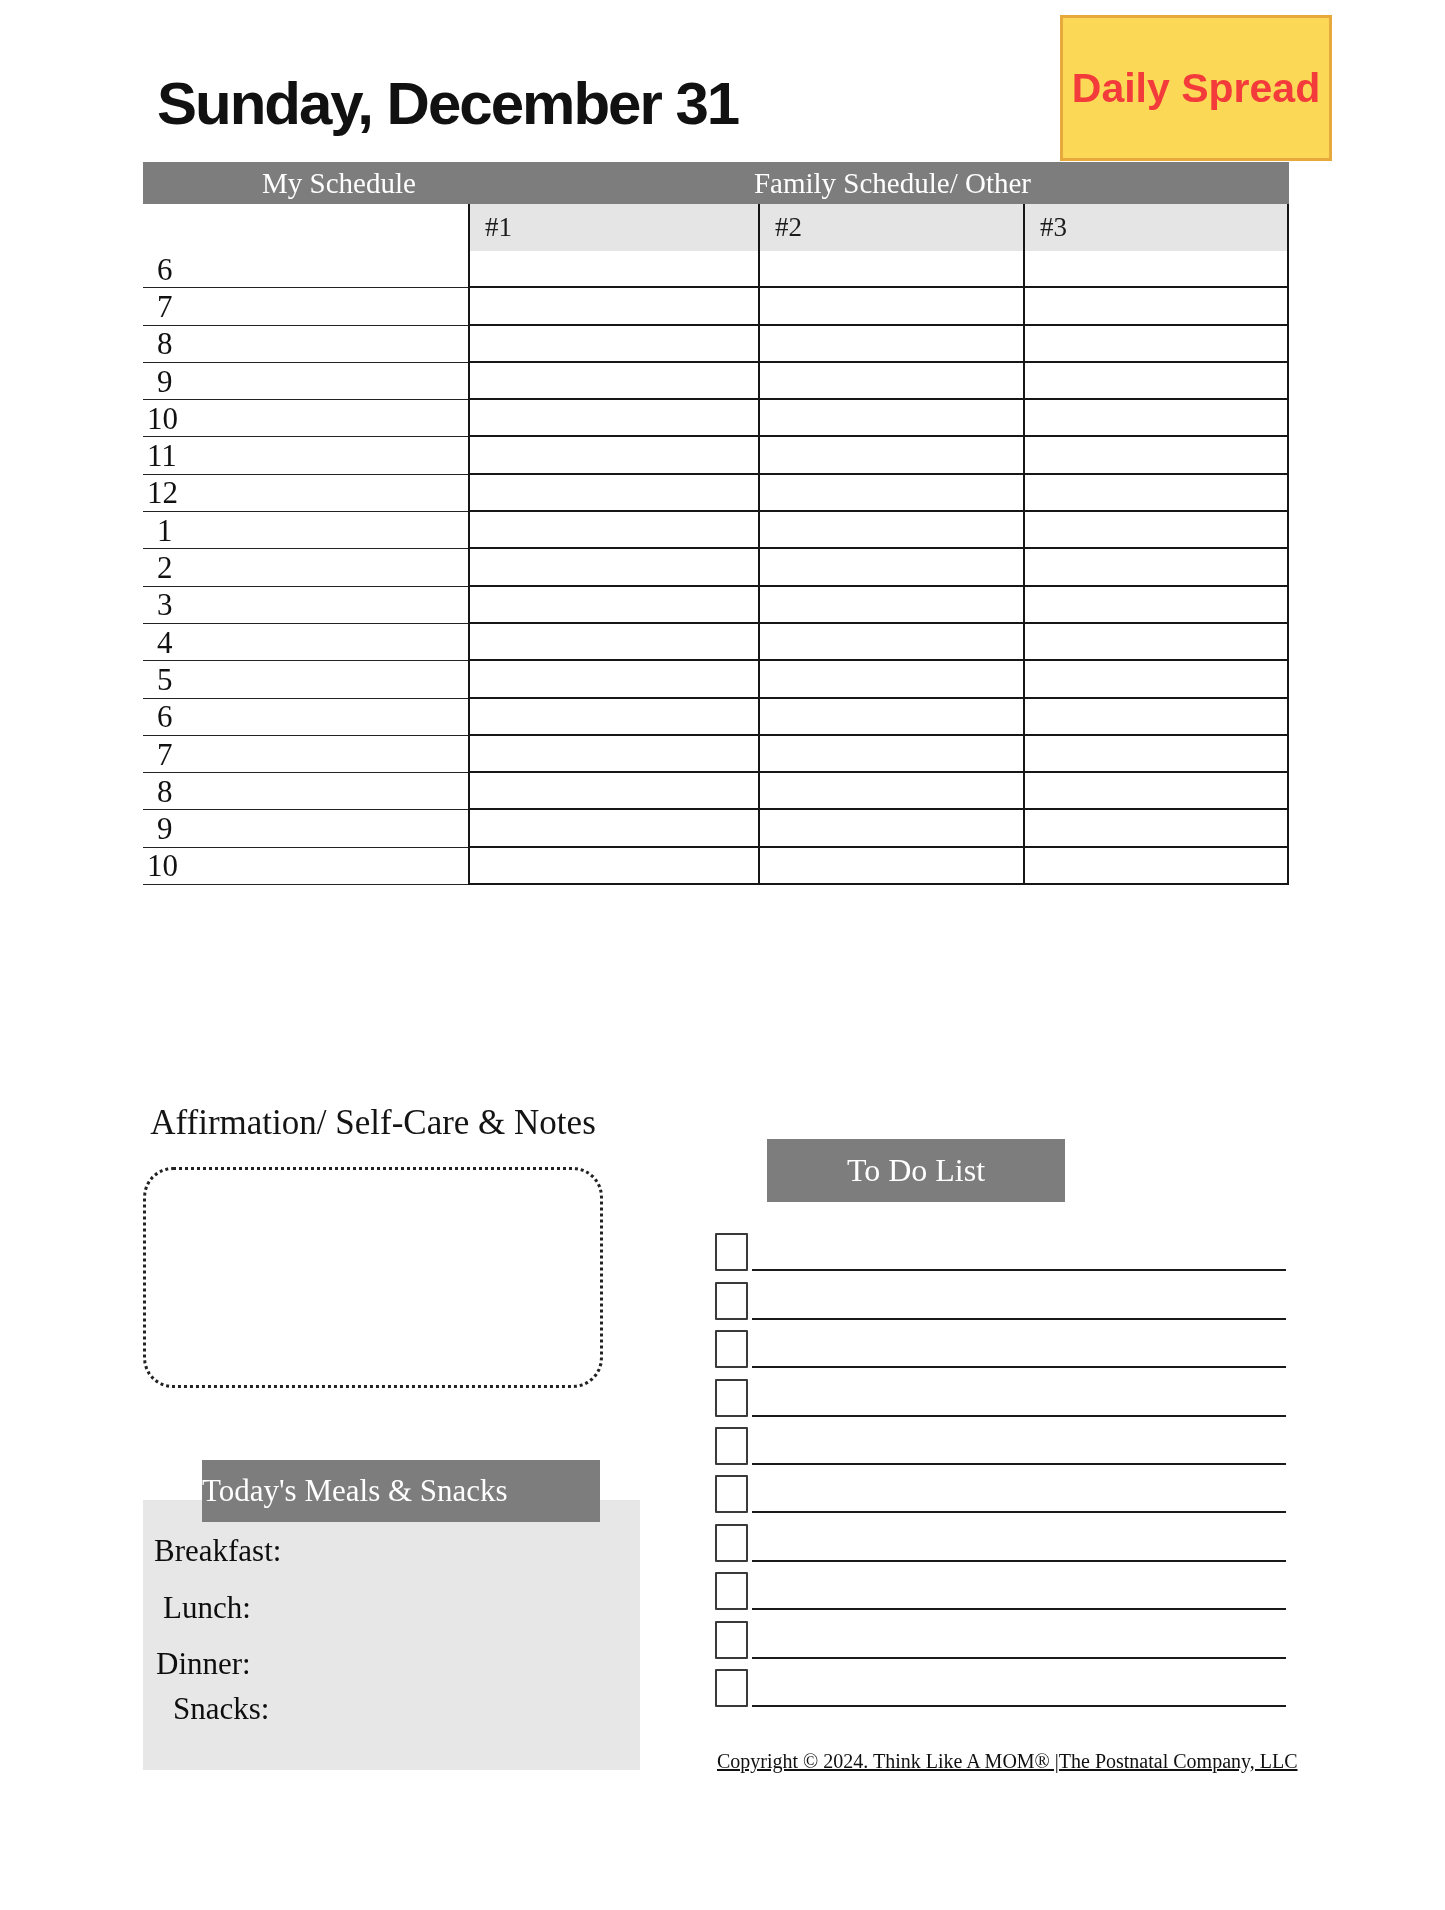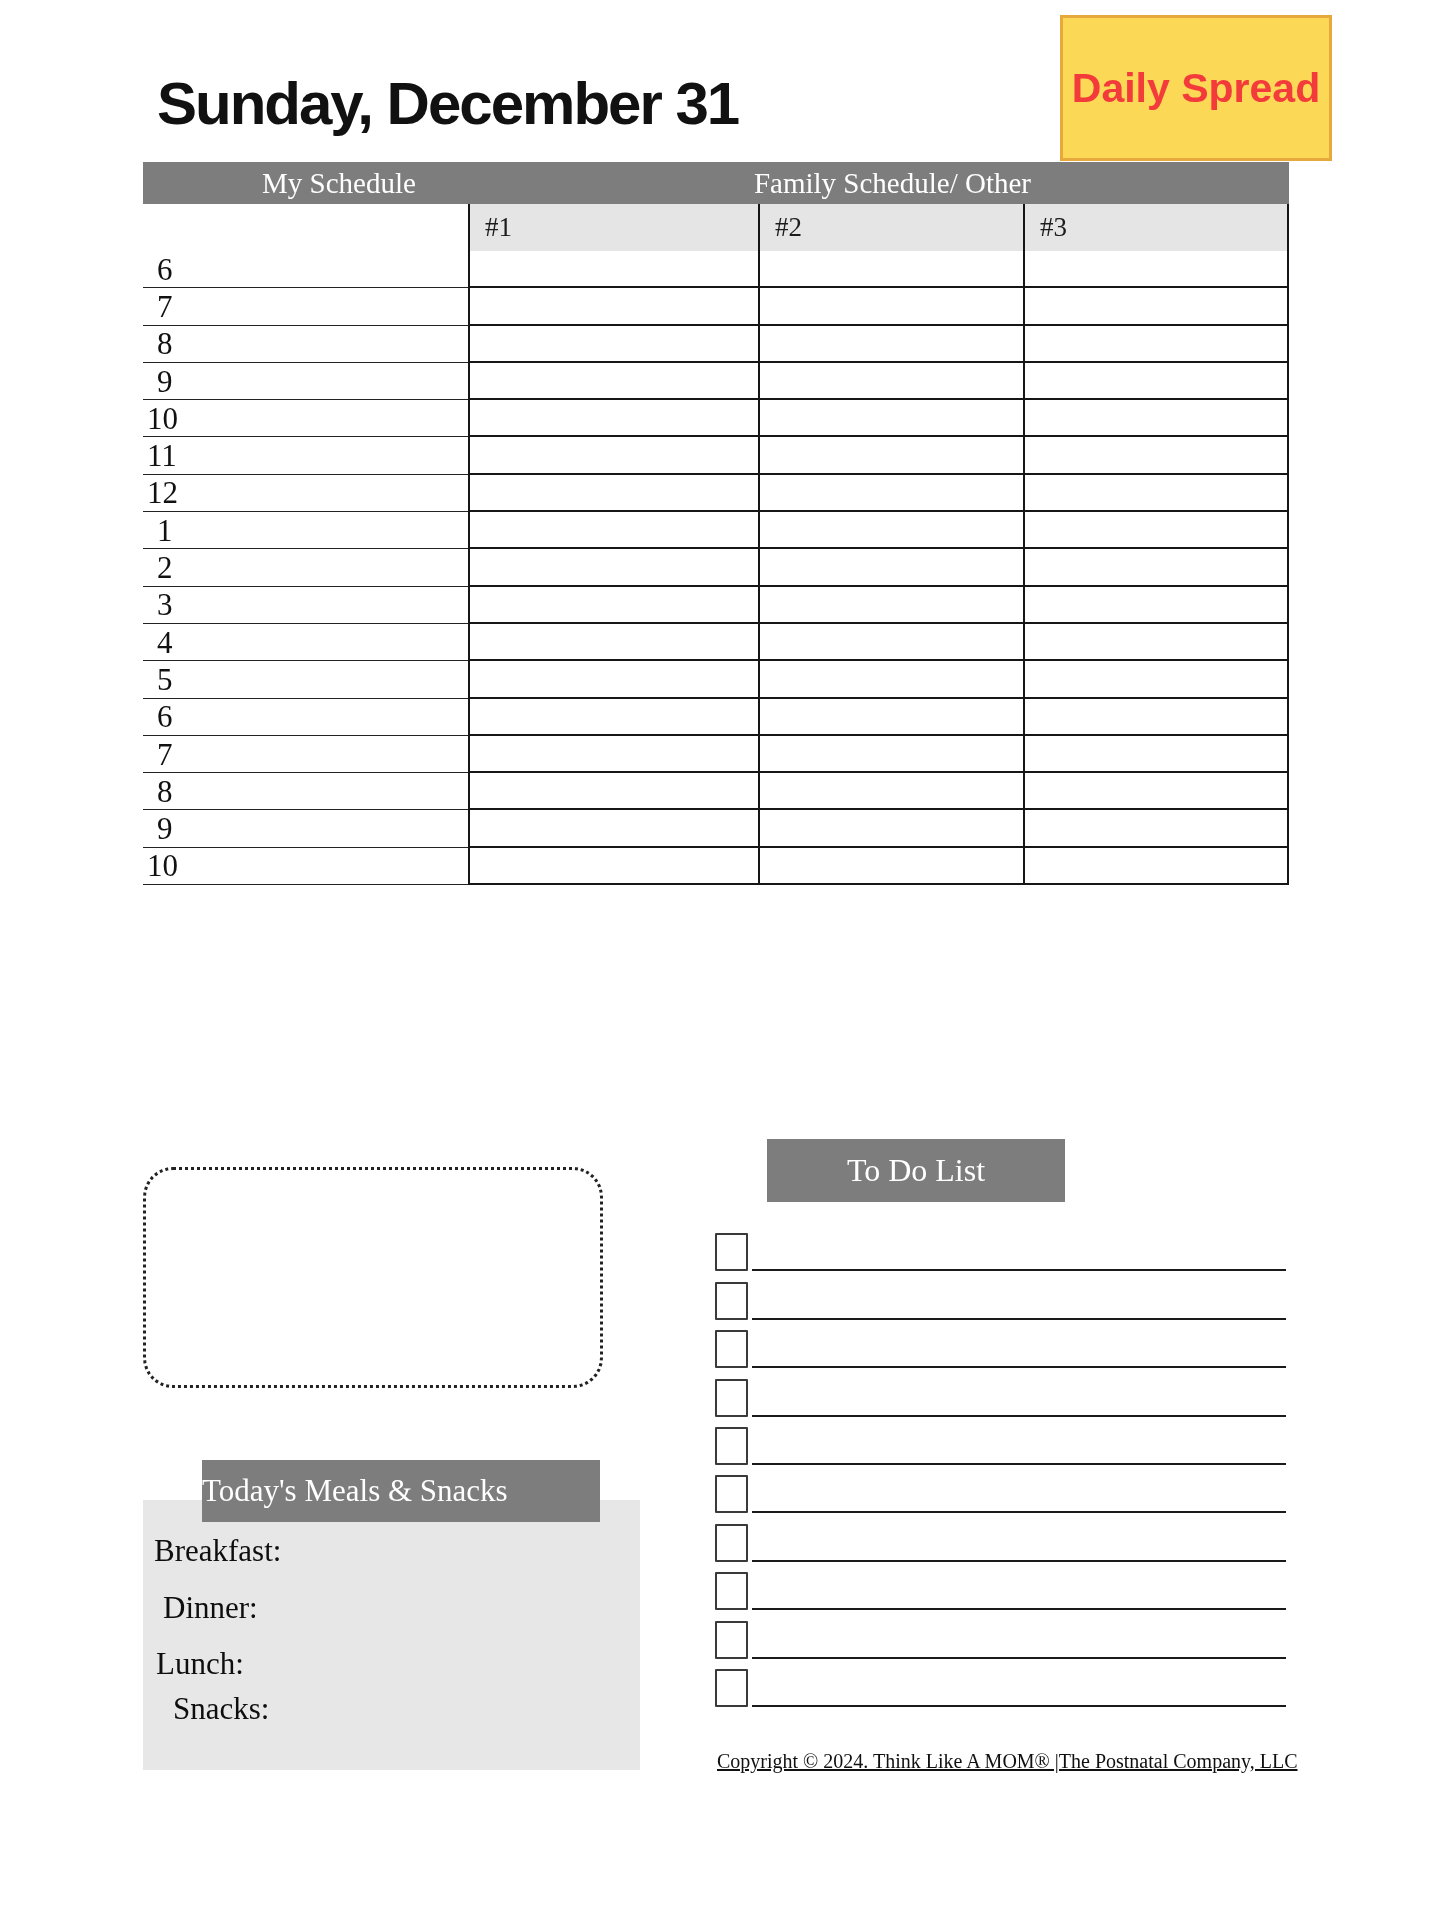--- a/index.html
+++ b/index.html
@@ -190,20 +190,21 @@
         <div class="cell c2"></div>
         <div class="cell c3"></div>
         <div class="cell c4"></div>
         <div class="lab cell wide">10</div>
         <div class="cell c2"></div>
         <div class="cell c3"></div>
         <div class="cell c4"></div>
       </div>
   </div>
 
+  <div class="affirm-title">Affirmation/ Self-Care &amp; Notes</div>
   <div class="notes-box"></div>
 
   <div class="todo-head">
     <span>To Do List</span>
   </div>
   <div class="todo-list" id="todo-list">
       <div class="todo-item">
         <div class="todo-check"></div>
         <div class="todo-line"></div>
       </div>
@@ -246,25 +247,25 @@
     </div>
 
   <div class="meals-head">
     <span>Today's Meals &amp; Snacks</span>
   </div>
   <div class="meals-panel">
     <div class="meal-row">
       <span>Breakfast:</span>
     </div>
     <div class="meal-row">
+      <span>Lunch:</span>
+    </div>
+    <div class="meal-row">
       <span>Dinner:</span>
     </div>
     <div class="meal-row">
-      <span>Lunch:</span>
-    </div>
-    <div class="meal-row">
       <span>Snacks:</span>
     </div>
   </div>
 
   <div class="copyright">Copyright © 2024. Think Like A MOM® |The Postnatal Company, LLC</div>
 
 </div>
 
 </body></html>

